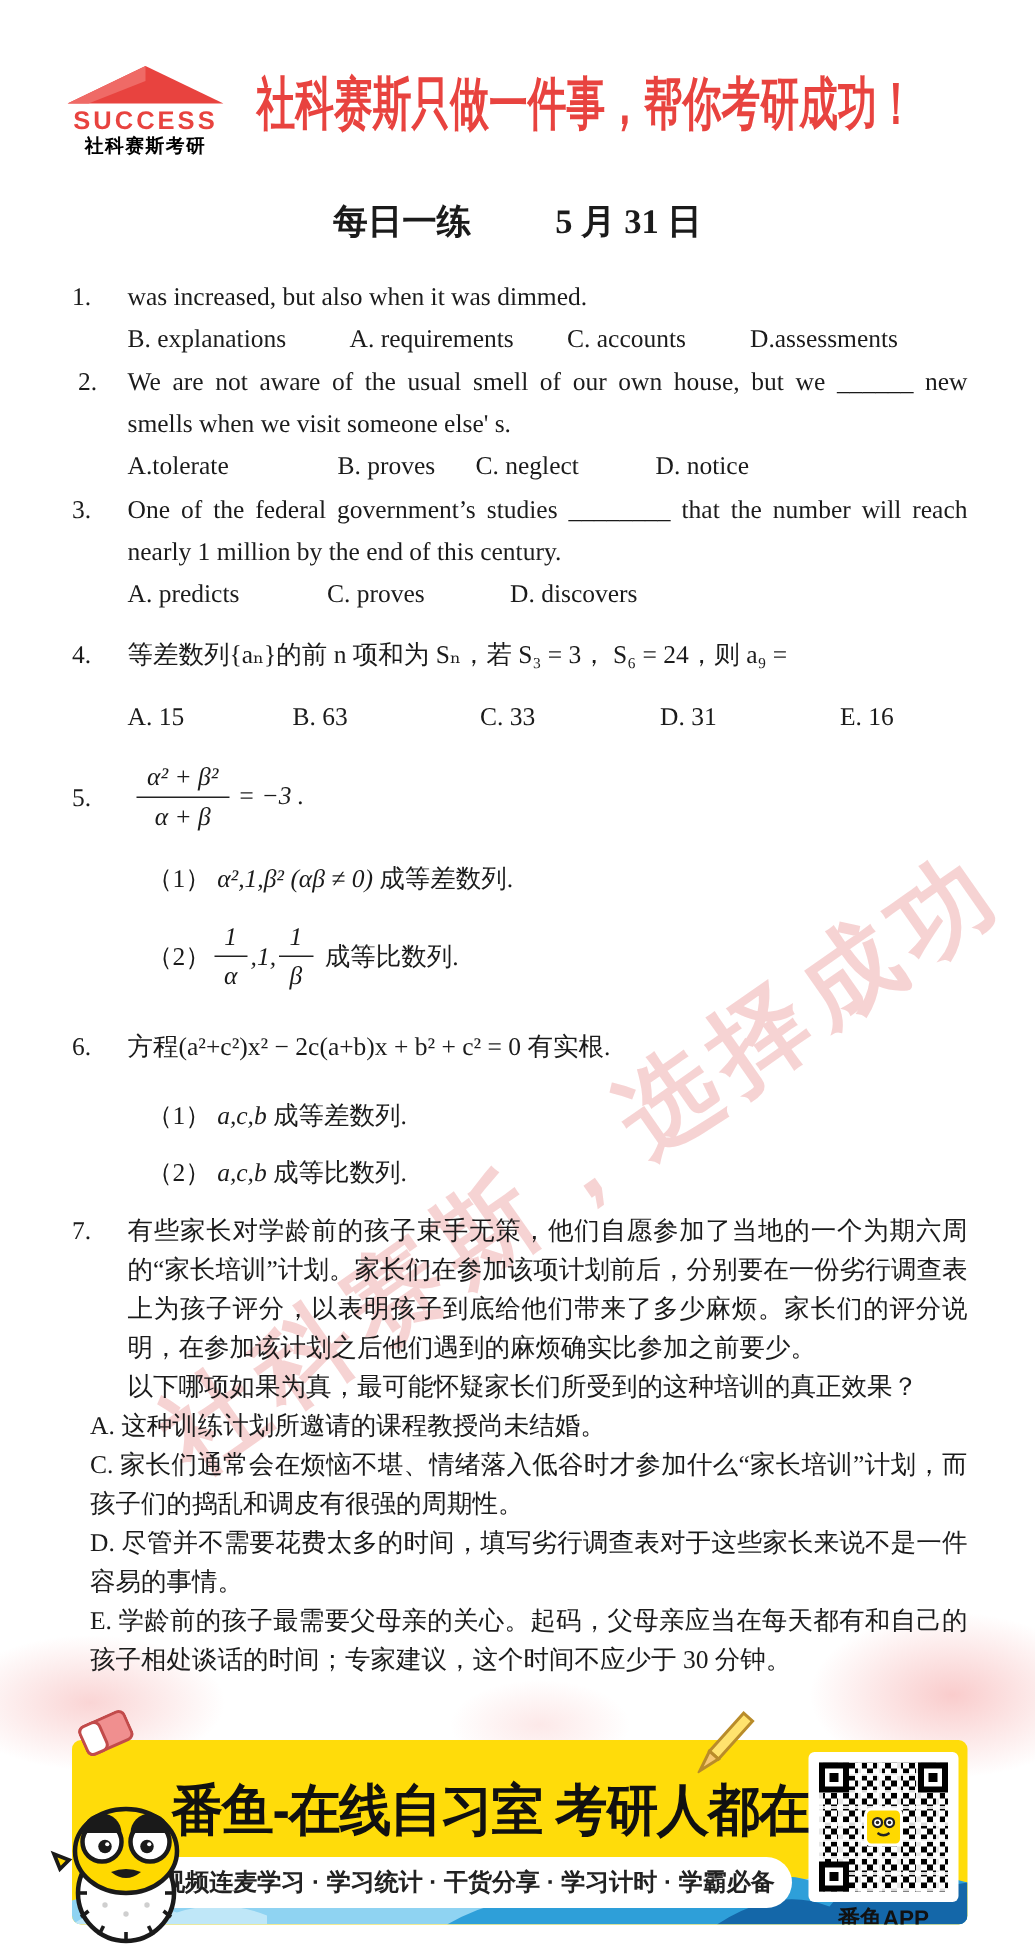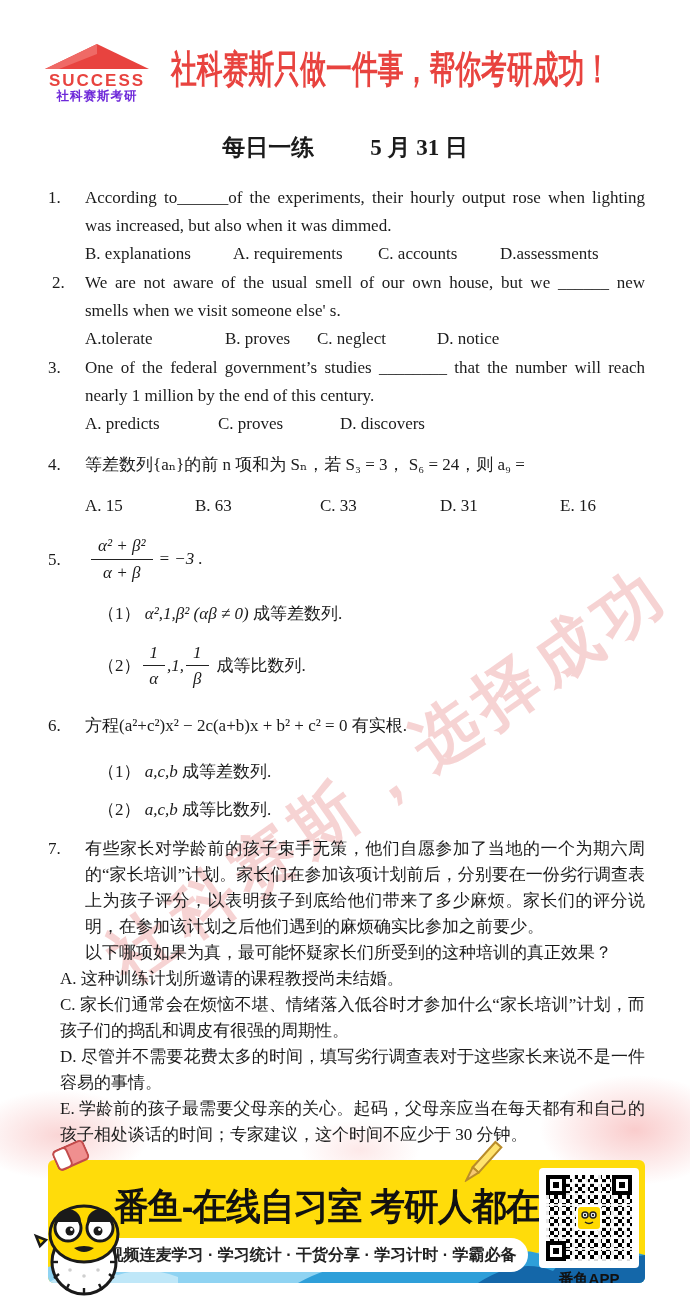--- a/index.html
+++ b/index.html
@@ -15,21 +15,21 @@
     font-size:66px;font-weight:700;letter-spacing:8px;white-space:nowrap;
     color:rgba(231,140,140,0.38);
     transform:rotate(-35deg);transform-origin:center center;
     pointer-events:none;z-index:1;
   }
   
   .header{position:absolute;left:45px;top:44px;width:620px;height:66px;display:flex;align-items:flex-start;z-index:2;}
   .logo{width:138px;text-align:center;line-height:1;}
   .logo svg{display:block;margin:0 auto 2px auto;}
   .brand{font-family:"Liberation Sans","DejaVu Sans",sans-serif;font-weight:900;font-size:17px;letter-spacing:2px;color:#e8433f;}
-  .brand-sub{font-family:Liberation Mono, monospace;font-weight:700;font-size:12.5px;color:#6d28d9;margin-top:2px;letter-spacing:1px;}
+  .brand-sub{font-family:Liberation Serif, serif;font-weight:700;font-size:12.5px;color:#000000;margin-top:2px;letter-spacing:1px;}
   .v-divider{width:2px;height:56px;background:#e8433f;margin:0 10px 0 12px;}
   .slogan{
     font-family:"Liberation Sans","DejaVu Sans",sans-serif;
     font-weight:900;font-size:38px;color:#e8433f;white-space:nowrap;
     transform:scaleX(0.68);transform-origin:left center;letter-spacing:0px;
   }
   
   .doc-title{position:absolute;left:0;top:132px;width:690px;text-align:center;font-size:23px;font-weight:700;z-index:2;}
   .doc-title .t-left{margin-right:56px;}
   
@@ -114,21 +114,20 @@
   </div>
 
   <div class="doc-title">
     <span class="t-left">每日一练</span><span>5 月 31 日</span>
   </div>
 
   <div class="content">
 
     <div class="q" style="margin-top:14px;">
       <span class="qnum">1.</span>
-      <div class="qline jfull">According to______of the experiments, their hourly output rose when lighting</div>
       <div class="qline">was increased, but also when it was dimmed.</div>
       <div class="opts">
         <span style="width:148px">B. explanations</span>
         <span style="width:145px">A. requirements</span>
         <span style="width:122px">C. accounts</span>
         <span>D.assessments</span>
       </div>
     </div>
 
     <div class="q" style="margin-top:1px;">

